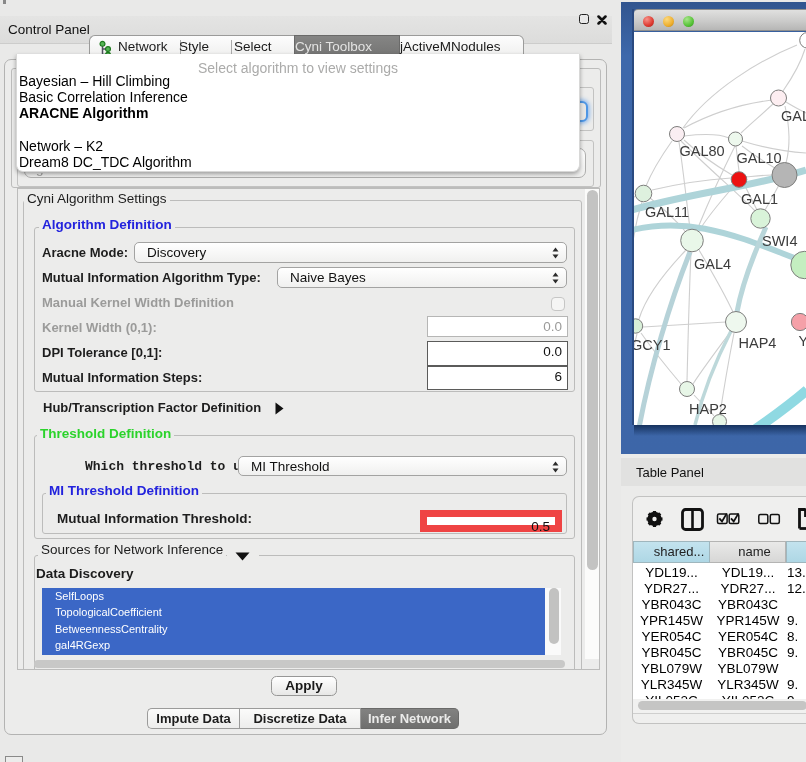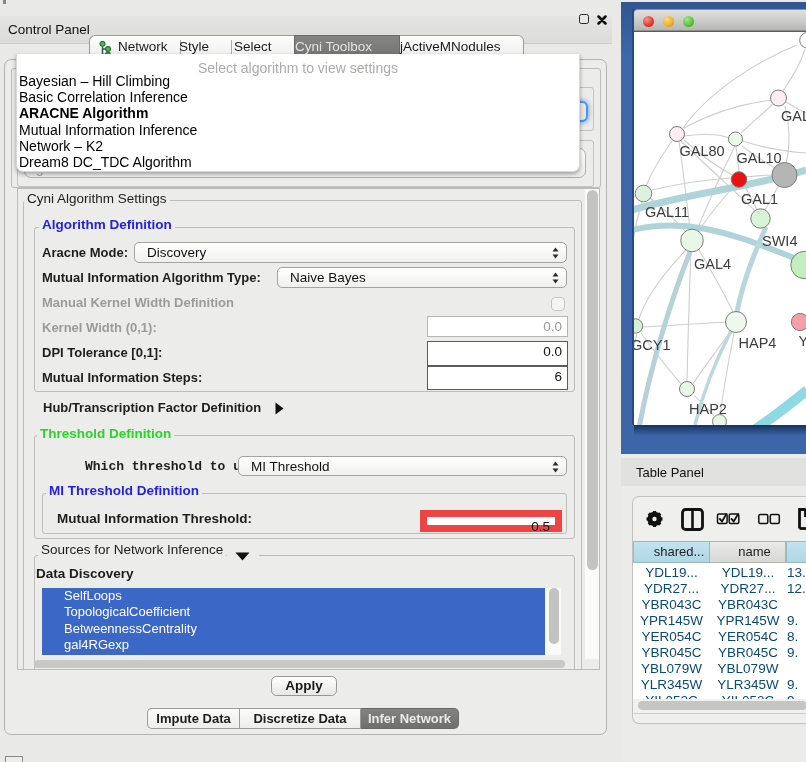--- a/index.html
+++ b/index.html
@@ -45,21 +45,21 @@
 .blue { color:#2323dd; font-weight:bold; }
 .green { color:#2bd32b; font-weight:bold; }
 .blabel { position:absolute; font-size:13px; font-weight:bold; color:#1d1d1d; white-space:nowrap; }
 .graylabel { position:absolute; font-size:13px; font-weight:bold; color:#9b9b9a; white-space:nowrap; }
 .combo { position:absolute; height:21px; border:1px solid #a3a3a2; border-radius:5px; background:linear-gradient(#ffffff,#f0f0ef); font-size:13.5px; color:#111; line-height:19px; padding-left:12px; }
 .combo .arr { position:absolute; right:7px; top:4px; width:7px; height:12px; }
 .tinput { position:absolute; background:#fff; font-size:13.5px; color:#111; text-align:right; padding-right:5px; line-height:19px; }
 
 
 #datalist { left:42px; top:588px; width:503px; height:67px; background:#3b67c6; }
-#datalist div { font-size:13px; color:#fff; padding-left:22px; height:16.3px; line-height:16px; white-space:nowrap; }
+#datalist div { font-size:11px; color:#fff; padding-left:13px; height:16.3px; line-height:16px; white-space:nowrap; }
 #listscroll { left:545px; top:588px; width:16px; height:67px; background:#fafafa; }
 #listthumb { left:549px; top:588px; width:10px; height:56px; border-radius:5px; background:#c2c2c1; }
 
 #applybtn { left:271px; top:676px; width:66px; height:20px; border:1px solid #979796; border-radius:5.5px; background:linear-gradient(#ffffff,#e7e7e6); font-size:13.5px; font-weight:bold; color:#1a1a1a; text-align:center; line-height:18px; }
 
 
 .btab { position:absolute; top:708px; height:21px; background:linear-gradient(#fbfbfa,#ededec); border:1px solid #9b9b9a; font-size:13px; font-weight:bold; color:#1d1d1d; text-align:center; line-height:19px; }
 #btab1 { left:147px; width:92px; border-radius:5px 0 0 5px; border-right:none; }
 #btab2 { left:239px; width:122px; border-radius:0; }
 #btab3 { left:361px; width:98px; border-radius:0 5px 5px 0; border-left:none; background:linear-gradient(#828281,#6f6f6e); color:#ebebea; border-color:#6a6a69; }
@@ -200,21 +200,20 @@
   <div class="abs" id="listthumb"></div>
   <div class="abs" id="vscroll"></div>
   <div class="abs" id="vthumb"></div>
   <div class="abs" id="hthumb"></div>
 
   <div class="abs" id="popup">
     <div class="hdr">Select algorithm to view settings</div>
     <div class="it" style="top:19px;">Bayesian – Hill Climbing</div>
     <div class="it" style="top:35px;">Basic Correlation Inference</div>
     <div class="it" style="top:51px; font-weight:bold;">ARACNE Algorithm</div>
-    <div class="it" style="top:68px;">Mutual Information Inference</div>
     <div class="it" style="top:84px;">Network – K2</div>
     <div class="it" style="top:100px;">Dream8 DC_TDC Algorithm</div>
   </div>
 
   <div class="abs" id="applybtn">Apply</div>
 
   <div class="btab" id="btab1">Impute Data</div>
   <div class="btab" id="btab2">Discretize Data</div>
   <div class="btab" id="btab3">Infer Network</div>
   <div class="abs" id="bl-icon"></div>
@@ -335,21 +334,21 @@
           <path d="M798.5 527.5 V508.5 H804.5" stroke-width="2.8"></path>
           <path d="M804.5 507.5 V514.5 H812" stroke-width="2.8"></path>
           <path d="M798.5 527.5 H812" stroke-width="2.8"></path>
         </g>
       </svg>
 
       <div class="abs" style="left:0; top:44px; width:77px; height:22px; background:linear-gradient(#c3e3ee,#aed7e5); border:1px solid #9fb6bd; font-size:13px; text-align:center; line-height:20px; color:#222; padding-left:15px;">shared...</div>
       <div class="abs" style="left:77px; top:44px; width:76px; height:22px; background:linear-gradient(#e9e9e8,#d7d7d6); border:1px solid #b4b4b3; border-left:none; font-size:13px; text-align:center; line-height:20px; color:#222; padding-left:14px;">name</div>
       <div class="abs" style="left:153px; top:44px; width:21px; height:22px; background:linear-gradient(#c3e3ee,#aed7e5); border:1px solid #9fb6bd; border-left:1px solid #9fb6bd;"></div>
 
-      <div class="abs" id="trows" style="left:0; top:66px; width:174px; height:136px; background:#fff; font-size:13.5px; color:#0c4a6e; overflow:hidden;">
+      <div class="abs" id="trows" style="left:0; top:66px; width:174px; height:136px; background:#fff; font-size:13.5px; color:#000000; overflow:hidden;">
 <div style="position:absolute;left:0;top:2px;width:77px;text-align:center;">YDL19...</div>
           <div style="position:absolute;left:77px;top:2px;width:76px;text-align:center;">YDL19...</div>
           <div style="position:absolute;left:154px;top:2px;width:20px;">13.</div>
 <div style="position:absolute;left:0;top:18px;width:77px;text-align:center;">YDR27...</div>
           <div style="position:absolute;left:77px;top:18px;width:76px;text-align:center;">YDR27...</div>
           <div style="position:absolute;left:154px;top:18px;width:20px;">12.</div>
 <div style="position:absolute;left:0;top:34px;width:77px;text-align:center;">YBR043C</div>
           <div style="position:absolute;left:77px;top:34px;width:76px;text-align:center;">YBR043C</div>
           <div style="position:absolute;left:154px;top:34px;width:20px;"></div>
 <div style="position:absolute;left:0;top:50px;width:77px;text-align:center;">YPR145W</div>

